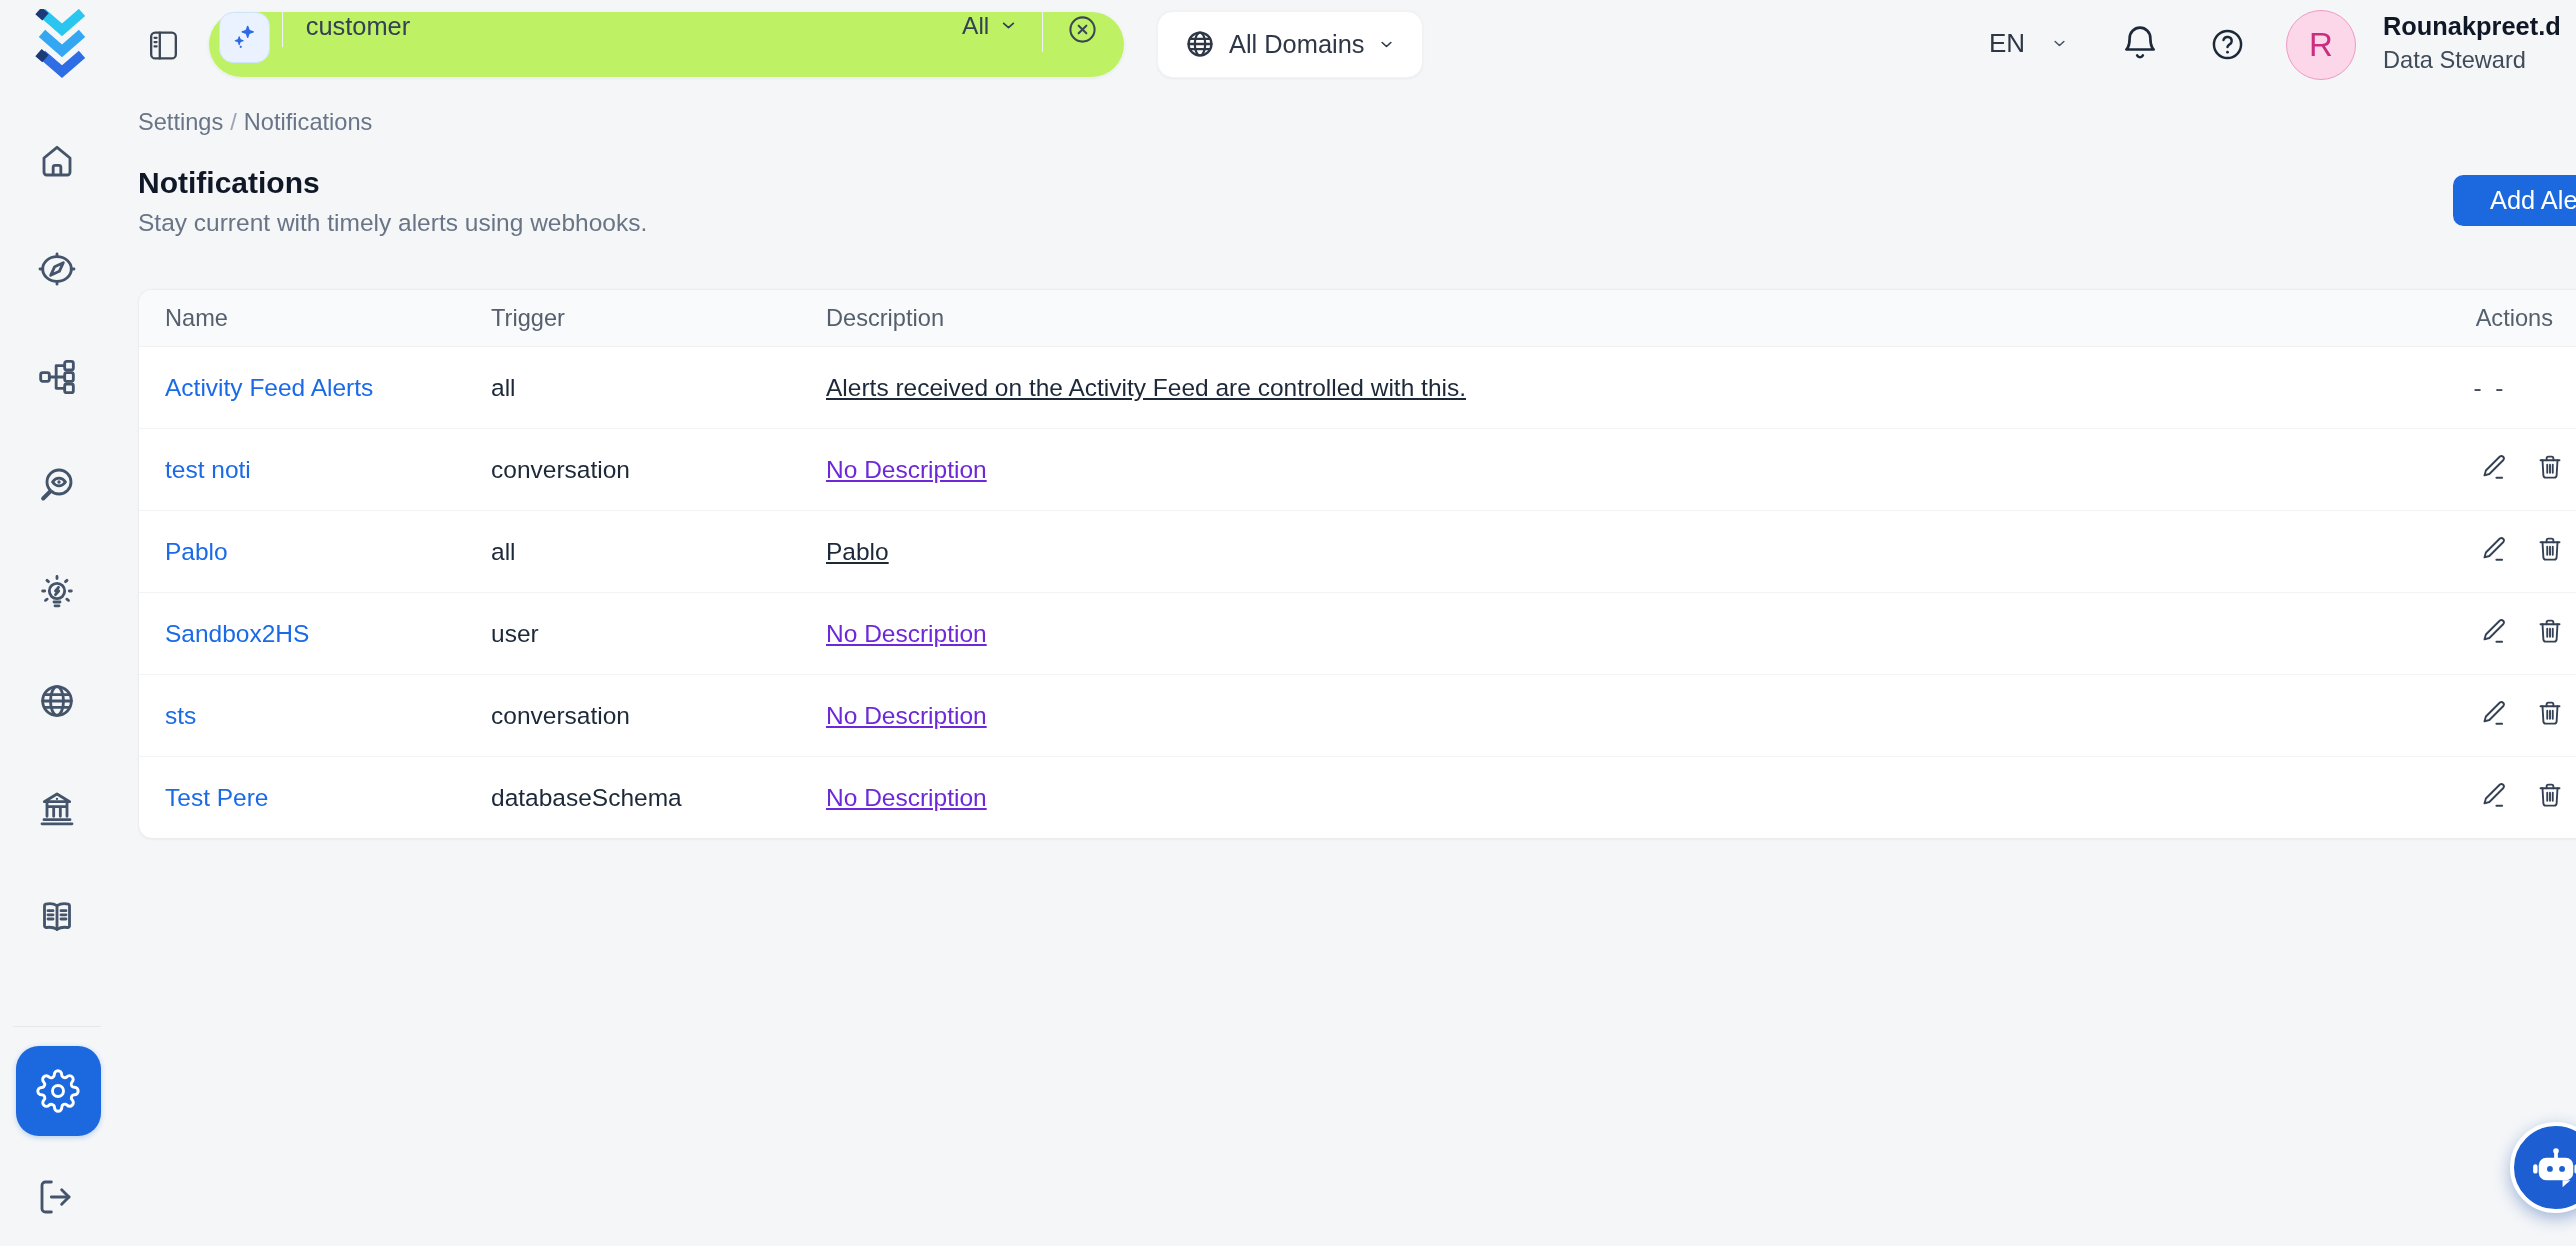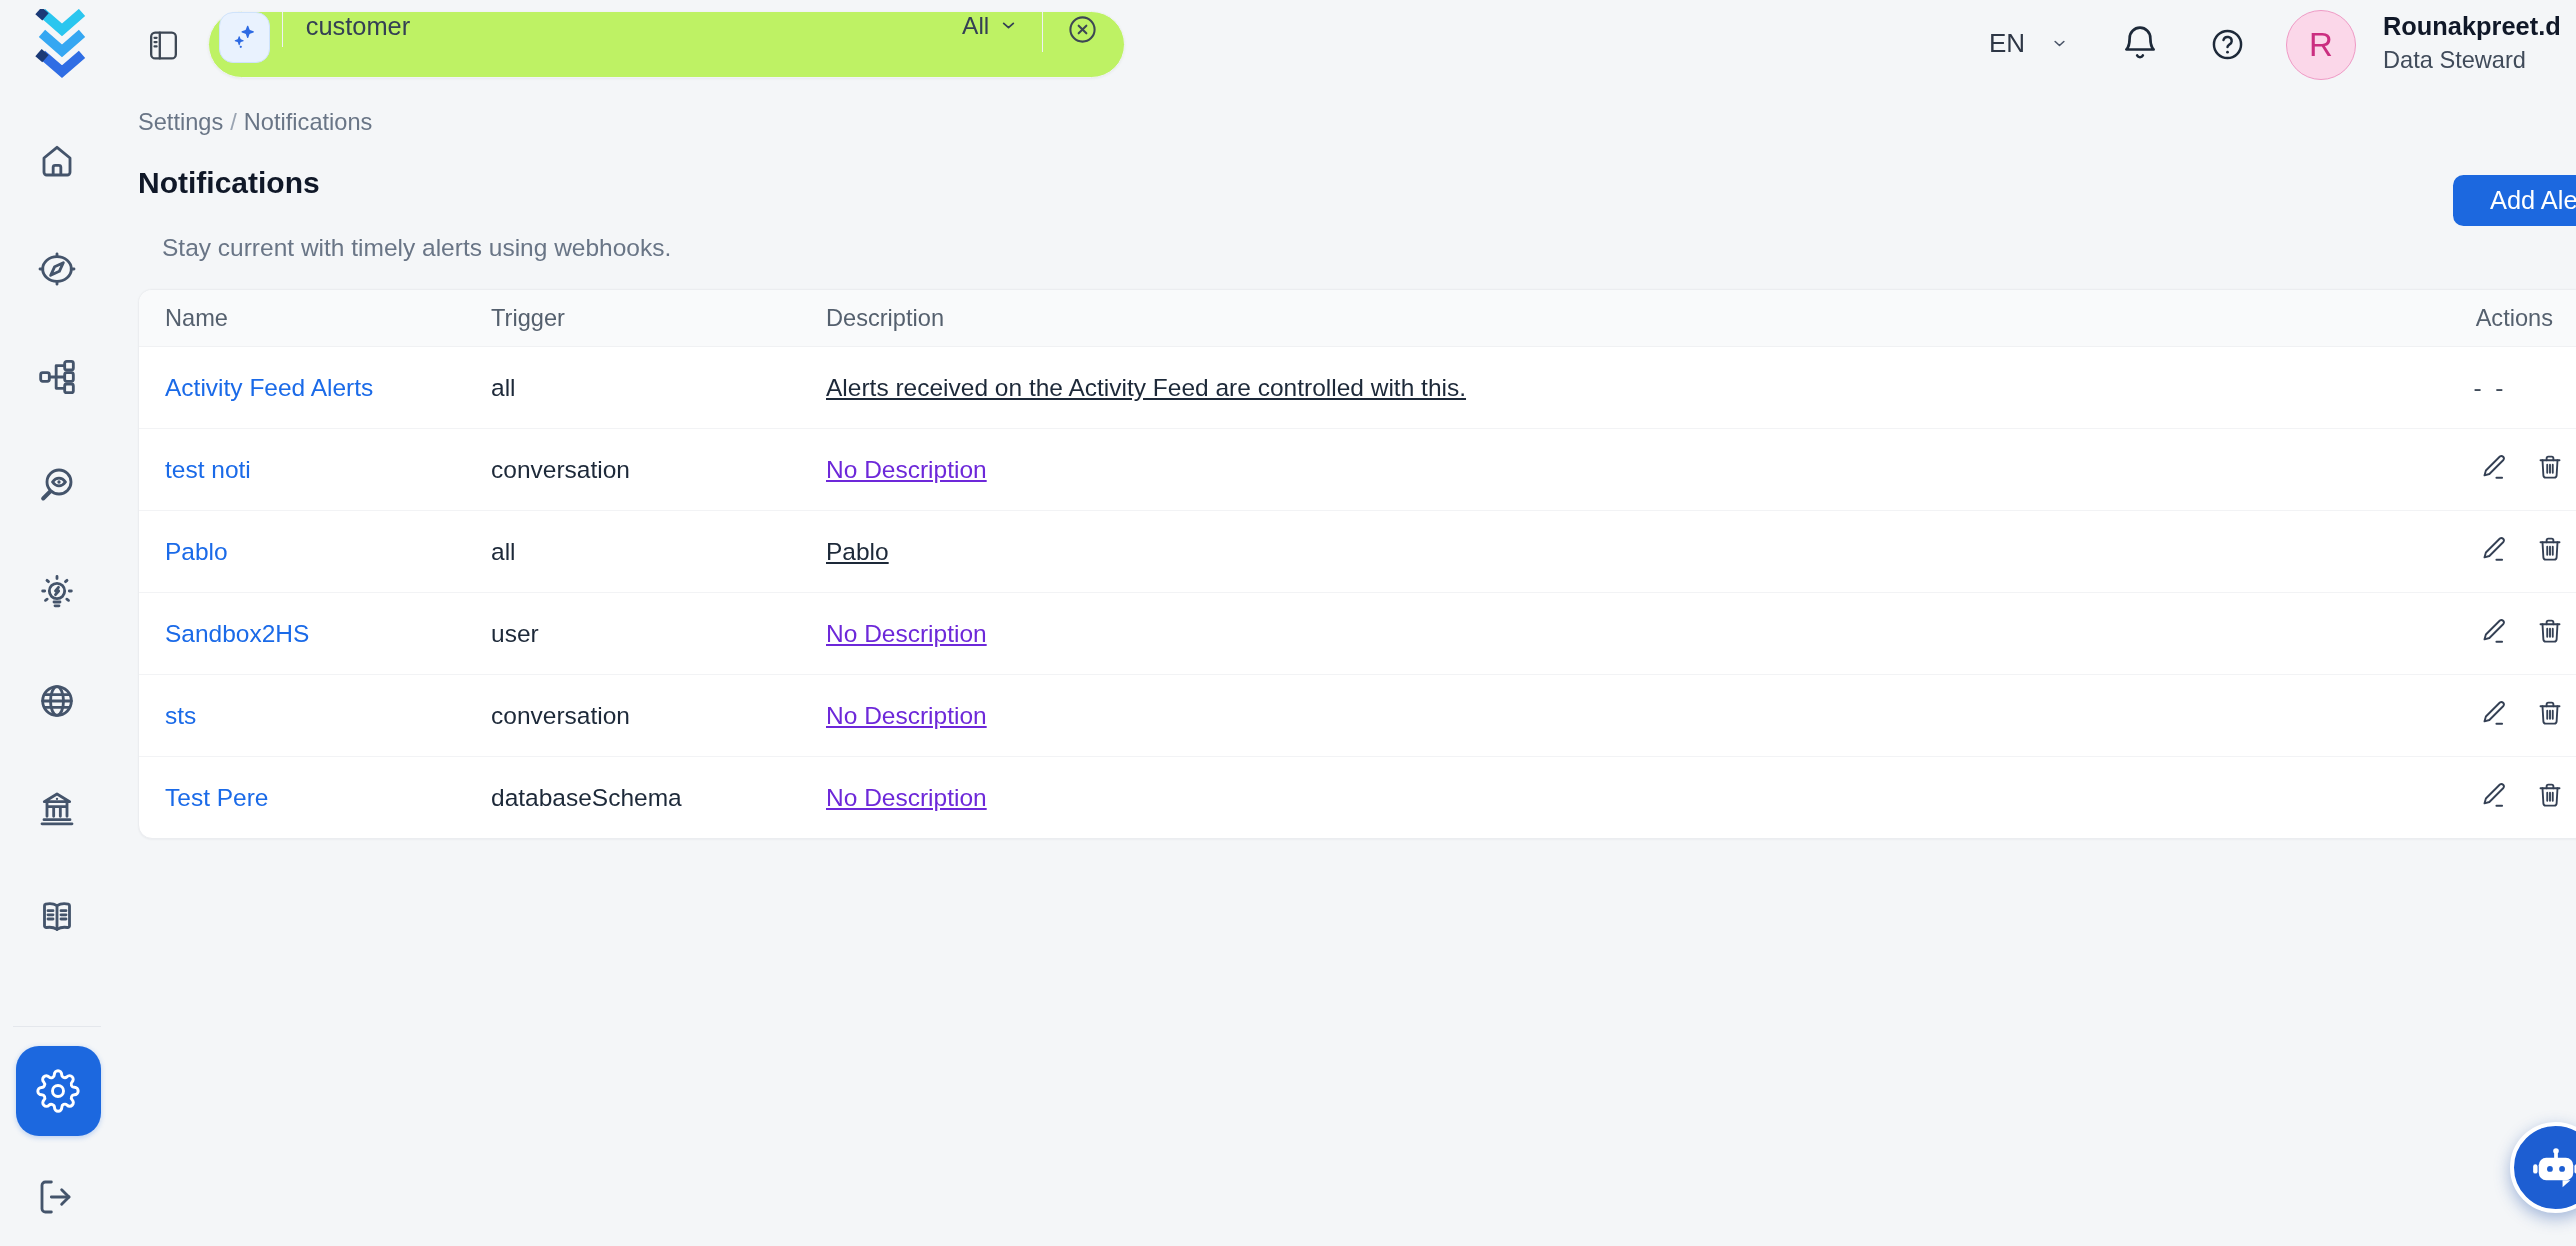--- a/index.html
+++ b/index.html
@@ -52,21 +52,21 @@
   .avatar{position:absolute;left:2286px;top:9.6px;width:70px;height:70px;border-radius:50%;background:#fbd7e9;border:1.8px solid #ef9ac5;color:#cb2e80;font-size:33px;display:flex;align-items:center;justify-content:center;box-sizing:border-box;}
   .user-meta{position:absolute;left:2383px;top:12.3px;width:197px;display:flex;flex-direction:column;gap:6.1px;overflow:hidden;cursor:pointer;}
   .user-name{font-size:25.4px;font-weight:bold;color:#101828;white-space:nowrap;}
   .user-role{font-size:23.6px;color:#404b5a;white-space:nowrap;}
 
   
   .breadcrumb{position:absolute;left:138px;top:109px;display:flex;gap:7px;font-size:23.6px;color:#697586;}
   .crumb-link{cursor:pointer;}
   .crumb-sep{color:#9aa4b2;}
   .page-title{position:absolute;left:138px;top:166px;font-size:30px;font-weight:bold;color:#101828;}
-  .page-sub{position:absolute;left:138px;top:234px;font-size:24.5px;color:#697586;margin-left:24px;}
+  .page-sub{position:absolute;left:138px;top:209px;font-size:24.5px;color:#697586;}
   .add-btn{position:absolute;left:2453px;top:175px;height:51px;padding:0 37px;border:none;border-radius:10.5px;background:var(--primary);color:#fff;font-size:25.4px;display:flex;align-items:center;white-space:nowrap;}
 
   
   .card{position:absolute;left:138px;top:289px;width:2451px;background:#fff;border:0.9px solid #ebedf0;border-radius:14px;overflow:hidden;box-shadow:0 0.9px 1.8px rgba(16,24,40,.04);box-sizing:border-box;}
   .thead,.trow{display:grid;grid-template-columns:326px 335px 1fr 280px;align-items:center;}
   .thead{height:56px;background:#f9fafb;border-bottom:0.9px solid #f0f1f3;color:#55606e;font-size:23.6px;}
   .th,.td{padding-left:26px;white-space:nowrap;overflow:hidden;}
   .th-actions{text-align:right;padding-right:35px;padding-left:0;}
   .trow{height:81px;font-size:24.5px;border-top:0.9px solid #f2f3f5;}
   .trow:first-child{border-top:none;}
@@ -224,20 +224,35 @@
     </button>
     <span class="search-sep2"></span>
     <button class="clear-btn">
       <span class="icon"><svg viewBox="0 0 24 24" fill="none" stroke="currentColor" stroke-width="1.5" stroke-linecap="round" stroke-linejoin="round">
             <circle cx="12" cy="12" r="8.8"></circle>
             <path d="m9.2 9.2 5.6 5.6M14.8 9.2l-5.6 5.6"></path>
           </svg></span>
     </button>
   </div>
 
+  <button class="domains-btn">
+    <span class="icon">
+        <svg viewBox="0 0 24 24" fill="none" stroke="currentColor" stroke-width="1.7" stroke-linecap="round" stroke-linejoin="round">
+          <circle cx="12" cy="12" r="8.6"></circle>
+          <ellipse cx="12" cy="12" rx="3.9" ry="8.6"></ellipse>
+          <path d="M3.4 12h17.2M4.5 8.2h15M4.5 15.8h15"></path>
+        </svg>
+      </span>
+    <span>All Domains</span>
+    <span class="chev">
+        <svg viewBox="0 0 24 24" fill="none" stroke="currentColor" stroke-width="2" stroke-linecap="round" stroke-linejoin="round">
+          <path d="m6.5 9.5 5.5 5 5.5-5"></path>
+        </svg>
+      </span>
+  </button>
 
   <button class="lang-btn">
     <span>EN</span>
     <span class="chev">
         <svg viewBox="0 0 24 24" fill="none" stroke="currentColor" stroke-width="2" stroke-linecap="round" stroke-linejoin="round">
           <path d="m6.5 9.5 5.5 5 5.5-5"></path>
         </svg>
       </span>
   </button>
 

